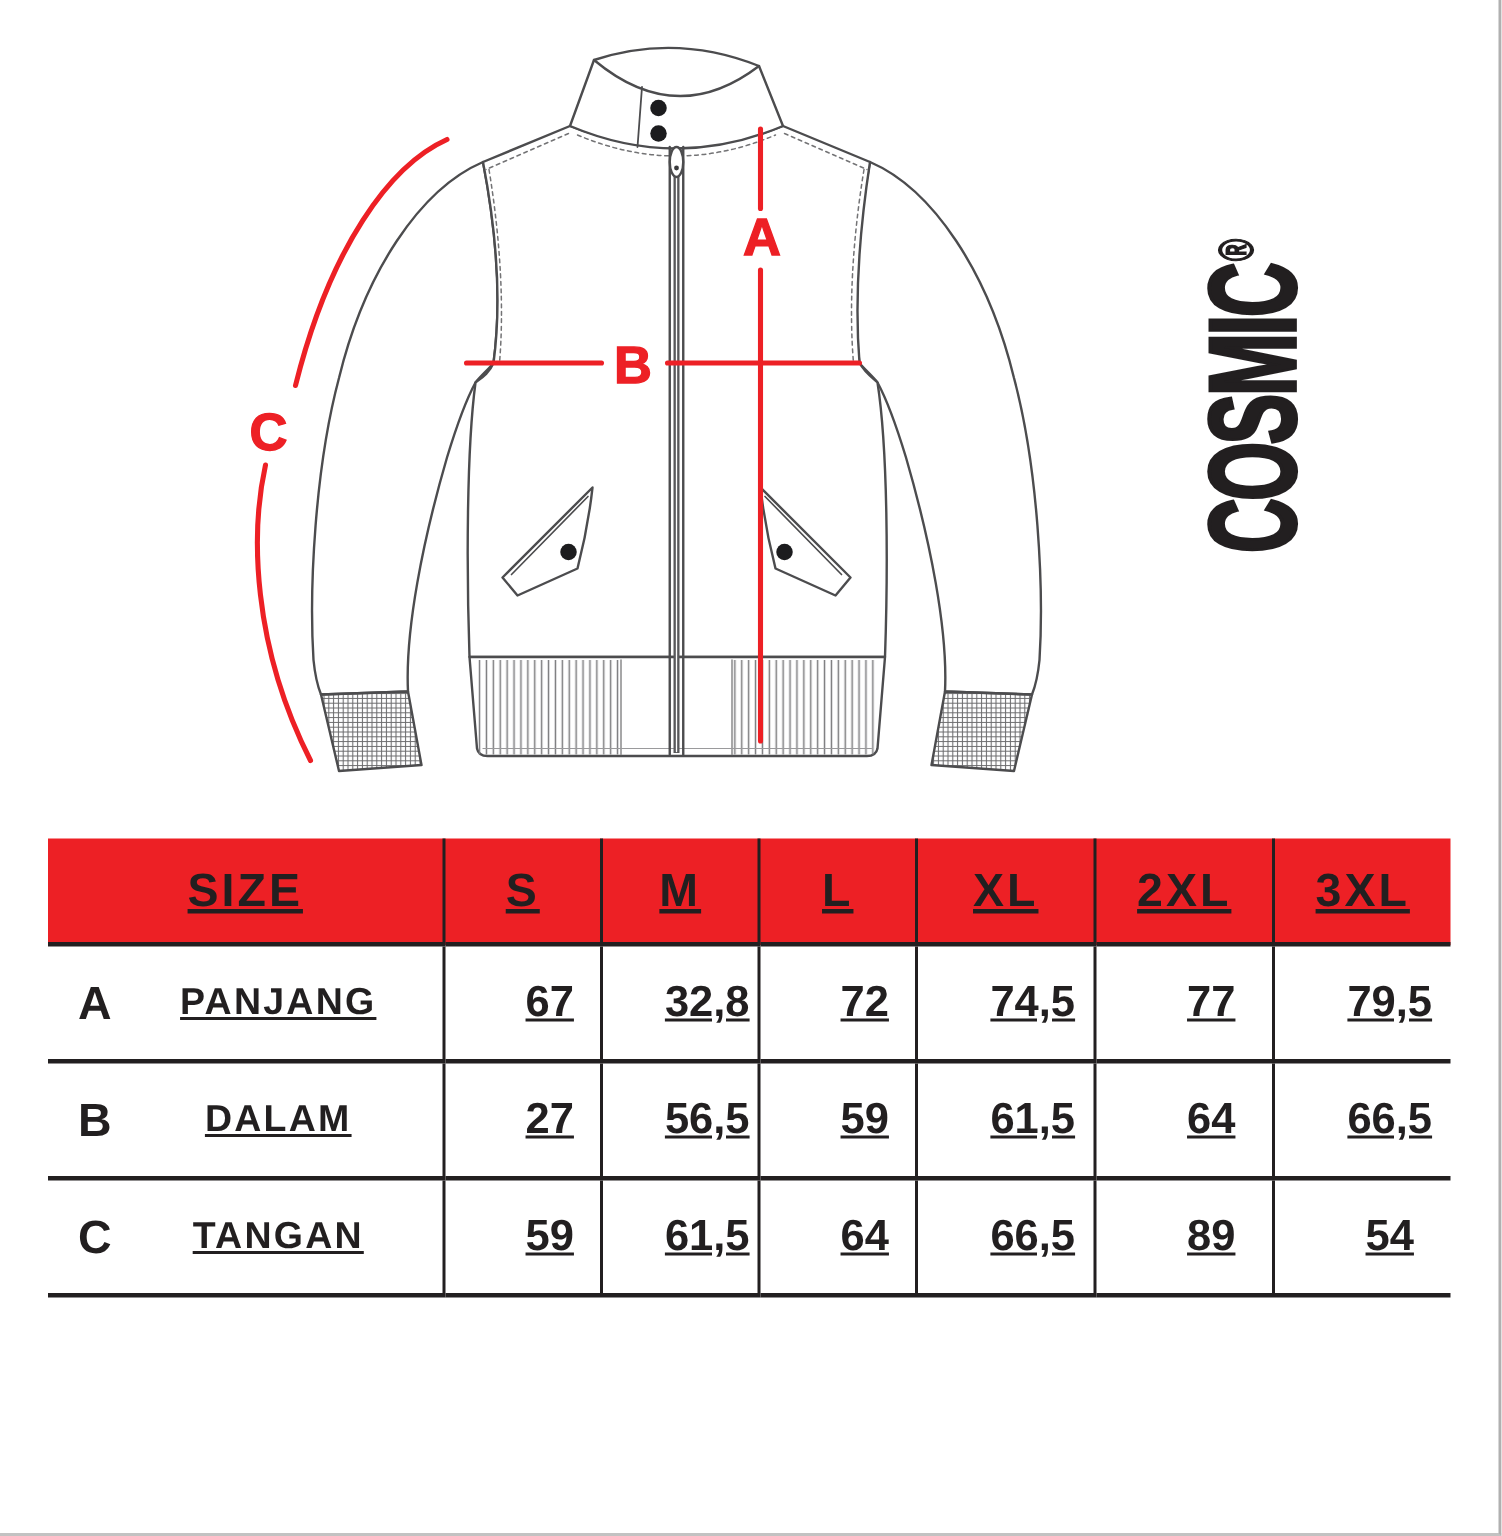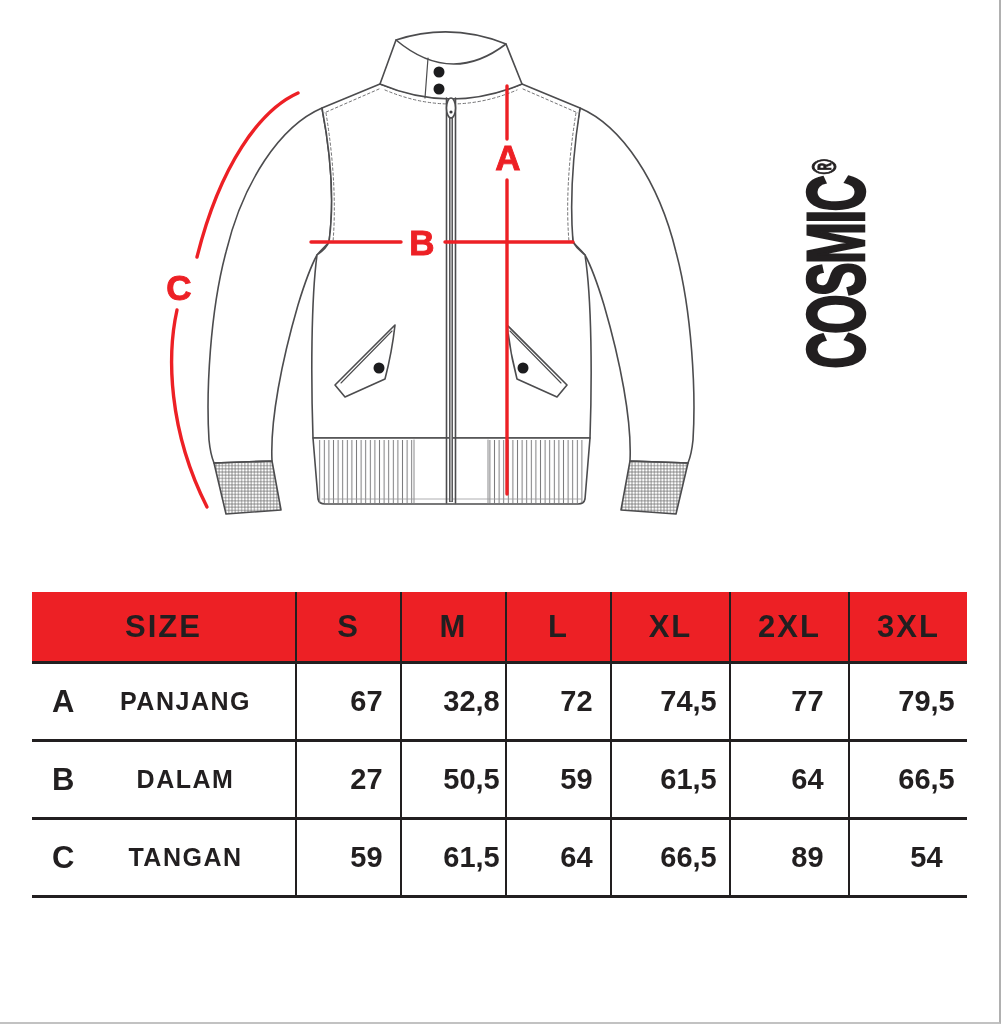--- a/index.html
+++ b/index.html
@@ -31,22 +31,22 @@
   }
   .brand-reg{
     font-size:0.40em;
     vertical-align:super;
     letter-spacing:0;
     -webkit-text-stroke:1px #221f20;
     margin-left:4px;
   }
   
   .size-table{
-    position:absolute;left:32px;top:592px;width:935px;
-    border-collapse:collapse;table-layout:fixed;
+    position:absolute;left:32px;top:559px;width:935px;
+    border-collapse:collapse;table-layout:fixed;text-decoration:underline;
   }
   .size-table th,.size-table td{
     padding:0;text-align:center;vertical-align:middle;
     border-bottom:3px solid #221f20;
   }
   .size-table th{height:69px;background:#ed2025;font-size:31px;font-weight:bold;letter-spacing:2px;}
   .size-table td{height:75px;font-size:29px;font-weight:bold;padding-left:36px;}
   .size-table th.vline,.size-table td.vline{border-left:2.5px solid #221f20;}
   .size-head{padding-left:44px;}
   td.size-label{position:relative;font-size:25px;letter-spacing:1.5px;padding-left:44px;}
@@ -197,21 +197,21 @@
         <td class="vline">74,5</td>
         <td class="vline">77</td>
         <td class="vline">79,5</td>
       </tr>
       <tr>
         <td class="size-label">
           <span class="row-letter">B</span>
           <span>DALAM</span>
         </td>
         <td class="vline">27</td>
-        <td class="vline">50,5</td>
+        <td class="vline">56,5</td>
         <td class="vline">59</td>
         <td class="vline">61,5</td>
         <td class="vline">64</td>
         <td class="vline">66,5</td>
       </tr>
       <tr>
         <td class="size-label">
           <span class="row-letter">C</span>
           <span>TANGAN</span>
         </td>

